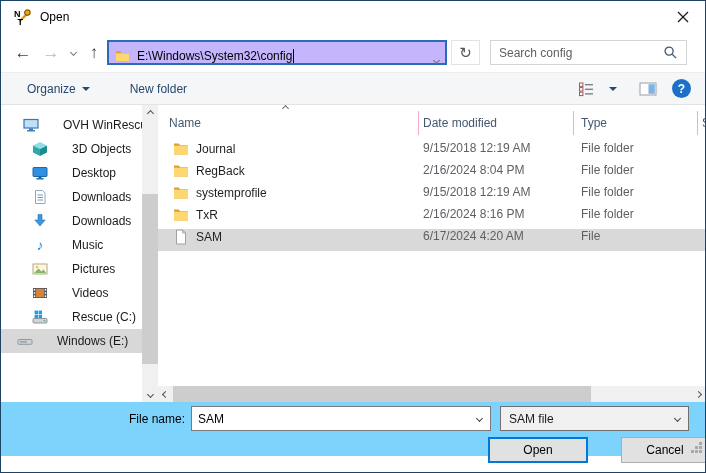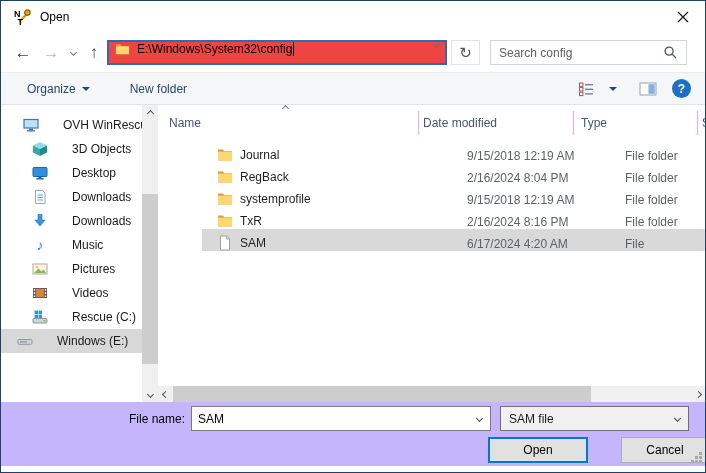--- a/index.html
+++ b/index.html
@@ -12,21 +12,21 @@
   .app-icon { position:absolute; left:13px; top:7px; width:18px; height:18px; }
   .title-text { position:absolute; left:39px; top:9px; font-size:12px; color:#000; }
   .close-btn { position:absolute; right:0; top:0; width:45px; height:31px;
                display:flex; align-items:center; justify-content:center; cursor:pointer; }
 
   
   .navbar { position:absolute; left:0; top:32px; width:704px; height:39px; background:#fff; }
   .nav-glyph { position:absolute; top:0; height:39px; display:flex; align-items:center;
                justify-content:center; font-size:17px; }
   .addressbar { position:absolute; left:106px; top:7px; width:340px; height:25px;
-                border:2px solid #2b6cb8; background:#ef4444; display:flex; align-items:flex-start; padding:0 6px; }
+                border:2px solid #2b6cb8; background:#c4b5fd; display:flex; align-items:flex-end; padding:0 6px; }
   .addr-text { margin-left:7px; color:#000; white-space:nowrap; }
   .caret { width:1px; height:14px; background:#000; margin-left:1px; }
   .addr-chv { margin-left:auto; color:#707070; }
   .refresh-btn { position:absolute; left:450px; top:7px; width:29px; height:25px; border:1px solid #e3e3e3;
                  background:#fff; display:flex; align-items:center; justify-content:center;
                  font-size:15px; color:#555; }
   .searchbox { position:absolute; left:489px; top:7px; width:197px; height:25px; border:1px solid #d4d4d4;
                background:#fff; display:flex; align-items:center; padding:0 8px; }
   .searchbox input { border:none; outline:none; flex:1; font:12px "Liberation Sans",sans-serif; color:#333; min-width:0; }
   .searchbox input::placeholder { color:#5f5f5f; opacity:1; }
@@ -63,34 +63,34 @@
 
   .filelist { position:absolute; left:157px; top:0; width:547px; height:297px; background:#fff; }
   .fl-header { position:relative; display:flex; height:30px; align-items:flex-end; color:#44576e; }
   .fh-cell { height:24px; display:flex; align-items:center; border-right:1px solid #f9a8d4; overflow:hidden; }
   .fh-name { width:261px; padding-left:11px; }
   .fh-date { width:155px; padding-left:4px; }
   .fh-type { width:124px; padding-left:7px; }
   .fh-size { flex:1; padding-left:4px; border-right:none; }
   .sort-chev { position:absolute; left:125px; top:1px; color:#6d6d6d; }
   .fl-rows { margin-top:6px; }
-  .fl-row { height:22px; display:flex; align-items:flex-end; cursor:default;margin-left:44px; }
+  .fl-row { height:22px; display:flex; align-items:flex-start; cursor:default; }
   .fl-row.selected { background:#d9d9d9; }
   .cell-name { width:265px; padding-left:15px; display:flex; align-items:center; gap:7px; color:#1f1f1f; overflow:hidden; }
   .cell-name .ficon { width:16px; height:16px; flex:0 0 16px; }
   .cell-date { width:158px; color:#5c6166; }
   .cell-type { flex:1; color:#5c6166; }
 
   .hscroll { position:absolute; left:157px; bottom:0; width:547px; height:16px; background:#f0f0f0; }
   .hscroll .arrow { position:absolute; top:0; width:14px; height:16px; display:flex; align-items:center;
                     justify-content:center; color:#505050; }
   .hscroll .thumb { position:absolute; left:15px; top:0; width:418px; height:16px; background:#cdcdcd; }
 
   
-  .footer { position:absolute; left:0; top:401px; width:704px; height:64px; background:#c4b5fd; }
+  .footer { position:absolute; left:0; top:401px; width:704px; height:54px; background:#7dd3fc; }
   .fn-label { position:absolute; left:0; top:10px; width:184px; text-align:right; color:#000; }
   .fn-combo { position:absolute; left:190px; top:4px; width:300px; height:25px; border:1px solid #7a7a7a;
               background:#fff; display:flex; align-items:center; }
   .fn-combo input { border:none; outline:none; flex:1; padding:0 6px; font:12px "Liberation Sans",sans-serif; color:#000; min-width:0; }
   .fn-combo .cmb-chv { color:#444; margin-right:8px; }
   .ft-select { position:absolute; left:499px; top:4px; width:189px; height:25px; border:1px solid #707070;
                background:#f0f0f0; display:flex; align-items:center; padding:0 8px; cursor:pointer; }
   .ft-select .cmb-chv { margin-left:auto; color:#444; }
   .btn { position:absolute; top:35px; height:26px; display:flex; align-items:center; justify-content:center;
          background:#e1e1e1; cursor:pointer; color:#000; }

